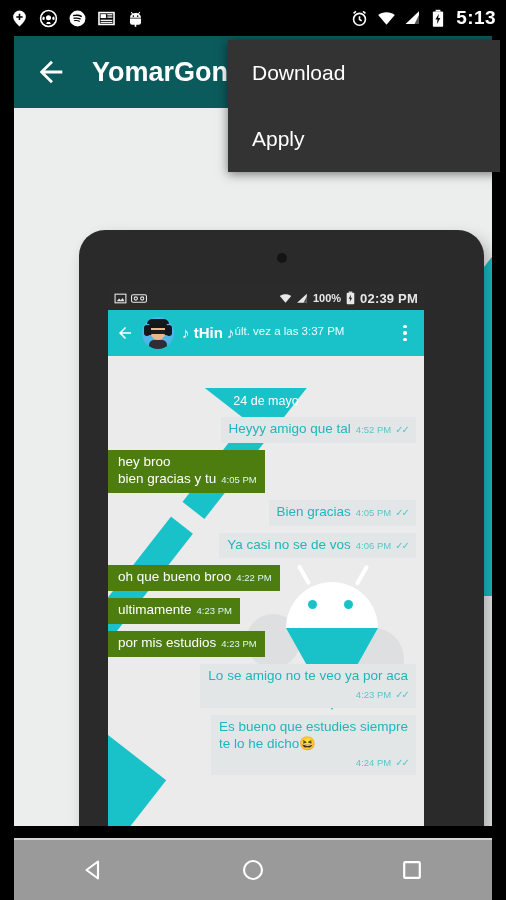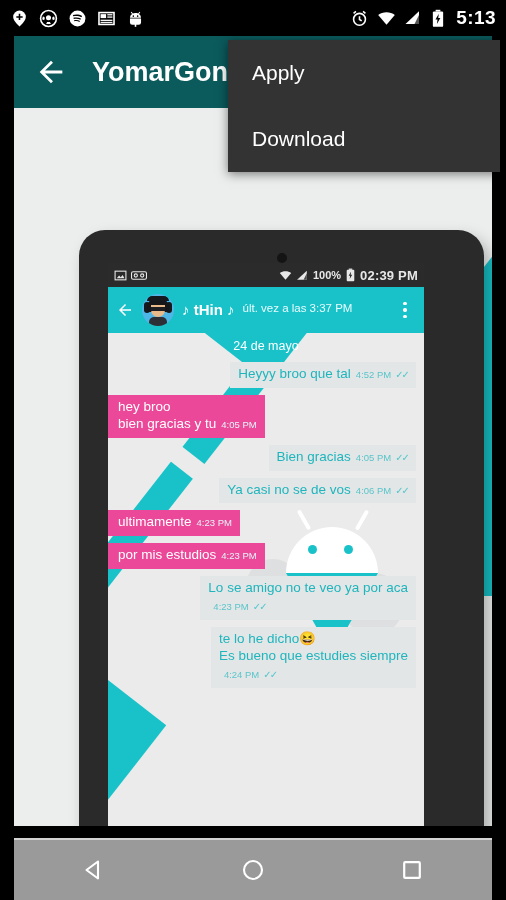--- a/index.html
+++ b/index.html
@@ -93,21 +93,21 @@
     position:absolute; left:65px; top:122px; width:405px; height:700px;
     background:#2a2a2a; border-radius:26px 26px 22px 22px;
     box-shadow: 6px 8px 16px rgba(0,0,0,.28);
     overflow:hidden;
   }
   .phone-cam {
     position:absolute; left:50%; top:23px; margin-left:-5px;
     width:10px; height:10px; border-radius:50%; background:#141414;
   }
   .phone-screen {
-    position:absolute; left:29px; top:33px; width:316px; height:610px;
+    position:absolute; left:29px; top:56px; width:316px; height:610px;
     background:#ebebeb; overflow:hidden;
   }
 
   
   .in-status {
     height:24px; background:#2b2b2b; display:flex; align-items:center;
     padding:0 6px; color:#e8e8e8; font-size:11.5px;
   }
   .in-status .right { margin-left:auto; display:flex; align-items:center; gap:4px; }
   .in-pct { font-size:11px; font-weight:bold; }
@@ -125,28 +125,29 @@
   }
   .av-hair { position:absolute; left:5px; top:3px; width:22px; height:15px; background:#14161a; border-radius:11px 11px 3px 3px; }
   .av-face { position:absolute; left:9px; top:11px; width:14px; height:12px; background:#e9b98a; border-radius:0 0 7px 7px; }
   .av-glass { position:absolute; left:9px; top:13px; width:14px; height:4px; background:#1b1d22; }
   .av-hp-l { position:absolute; left:2px; top:8px; width:6px; height:11px; background:#15181c; border-radius:3px; }
   .av-hp-r { position:absolute; left:24px; top:8px; width:6px; height:11px; background:#15181c; border-radius:3px; }
   .av-band { position:absolute; left:5px; top:2px; width:22px; height:5px; background:#15181c; border-radius:11px 11px 0 0; }
   .av-body { position:absolute; left:7px; top:23px; width:18px; height:10px; background:#2c3036; border-radius:5px 5px 0 0; }
   .ch-names { display:flex; justify-content:center; line-height:1.12; }
   .ch-name { color:#ffffff; font-size:15px; font-weight:bold; }
-  .ch-sub { color:#e9feff; font-size:11.5px;margin-left:8px; }
+  .ch-sub { color:#e9feff; font-size:11.5px; }
   .ch-more { margin-left:auto; width:18px; display:flex; flex-direction:column; align-items:center; gap:3px; padding-right:4px; }
   .ch-more i { width:3.5px; height:3.5px; border-radius:50%; background:#fff; display:block; }
 
   
   .chat-body {
     position:relative; height:494px; padding:6px 8px 0 8px; overflow:hidden;
     background:#ebebeb;
+    margin-top:32px;
   }
   
   .cb-wall { position:absolute; inset:0; background:#ebebeb; overflow:hidden; }
   .cb-wall .s { position:absolute; background:#19c2c9; }
   .cb-s1 { left:-140px; top:-30px; width:300px; height:760px; transform:rotate(38deg); transform-origin:top left; }
   .cb-s3 { left:100px; top:-120px; width:420px; height:200px; transform:rotate(38deg); transform-origin:top left; }
   .cb-s4 { left:-60px; top:300px; width:150px; height:500px; transform:rotate(38deg); transform-origin:top left; }
   .cb-wall .w { position:absolute; background:#ebebeb; }
   .cb-w1 { left:20px; top:-60px; width:150px; height:820px; transform:rotate(38deg); transform-origin:top left; }
   .cb-w2 { left:230px; top:-40px; width:380px; height:820px; transform:rotate(38deg); transform-origin:top left; }
@@ -168,29 +169,29 @@
   .msgs { position:relative; z-index:3; display:flex; flex-direction:column; gap:7px; }
   .date-chip { align-self:center; color:#ffffff; font-size:12.5px; margin-bottom:2px; }
 
   .bubble {
     max-width:244px; padding:4px 8px 5px 8px; font-size:13.5px; line-height:1.25;
     display:inline-block; position:relative;
   }
   .row { display:flex; }
   .row.out { justify-content:flex-end; }
   .row.in  { justify-content:flex-start; }
-  .row.in .bubble { background:#ec4899; color:#ffffff; margin-left:-8px; padding-left:10px; }
+  .row.in .bubble { background:#4d7c0f; color:#ffffff; margin-left:-8px; padding-left:10px; }
   .row.out .bubble { background:#e3e6e6; color:#1fb5bd; }
   .meta { font-size:9.5px; opacity:.95; margin-left:5px; white-space:nowrap; }
   .row.out .meta { color:#53c3c9; }
   .row.in .meta { color:#e5feff; }
   .ticks { display:inline-block; margin-left:4px; color:#4fc6cd; font-size:10px; letter-spacing:-2px; }
   .btext { }
   .bline { display:block; }
-  .bfoot { display:block; margin-top:1px; }
+  .bfoot { display:block; text-align:right; margin-top:1px; }
 
   
   .os-nav {
     position:absolute; left:14px; bottom:0; width:478px; height:62px;
     background:#9a9a9a; display:flex; align-items:center; justify-content:space-around;
     z-index:40; border-top:2px solid #d4d4d4;
   }
   .navbtn { width:40px; height:40px; display:flex; align-items:center; justify-content:center; }
 </style>
 </head>
@@ -253,24 +254,24 @@
 
   <div class="appbar">
     <svg class="appbar-back" viewBox="0 0 24 24">
         <path fill="#fff" d="M20 11H7.8l5.6-5.6L12 4l-8 8 8 8 1.4-1.4L7.8 13H20z"></path>
       </svg>
     <div class="appbar-title">YomarGonz</div>
   </div>
 
   <div class="menu">
     <div class="menu-item">
+      <span>Download</span>
+    </div>
+    <div class="menu-item">
       <span>Apply</span>
-    </div>
-    <div class="menu-item">
-      <span>Download</span>
     </div>
   </div>
 
   <div class="preview">
 
     <div class="wall">
       <div class="band band-a"></div>
       <div class="band band-c"></div>
       <div class="band band-d"></div>
       <div class="band band-b"></div>
@@ -363,21 +364,21 @@
             <div class="cb-eye l"></div>
               <div class="cb-eye r"></div>
             <div class="cb-body"></div>
           </div>
 
           <div class="msgs">
             <div class="date-chip">24 de mayo</div>
 
             <div class="row out">
               <div class="bubble">
-                <span class="btext">Heyyy broo que tal</span><span class="meta">4:52 PM</span><span class="ticks">✓✓</span>
+                <span class="btext">Heyyy amigo que tal</span><span class="meta">4:52 PM</span><span class="ticks">✓✓</span>
               </div>
             </div>
 
             <div class="row in">
               <div class="bubble">
                 <span class="bline">hey broo</span>
                 <span class="btext">bien gracias y tu</span><span class="meta">4:05 PM</span>
               </div>
             </div>
 
@@ -386,20 +387,25 @@
                 <span class="btext">Bien gracias</span><span class="meta">4:05 PM</span><span class="ticks">✓✓</span>
               </div>
             </div>
 
             <div class="row out">
               <div class="bubble">
                 <span class="btext">Ya casi no se de vos</span><span class="meta">4:06 PM</span><span class="ticks">✓✓</span>
               </div>
             </div>
 
+            <div class="row in">
+              <div class="bubble">
+                <span class="btext">oh que bueno broo</span><span class="meta">4:22 PM</span>
+              </div>
+            </div>
 
             <div class="row in">
               <div class="bubble">
                 <span class="btext">ultimamente</span><span class="meta">4:23 PM</span>
               </div>
             </div>
 
             <div class="row in">
               <div class="bubble">
                 <span class="btext">por mis estudios</span><span class="meta">4:23 PM</span>
@@ -408,22 +414,22 @@
 
             <div class="row out">
               <div class="bubble">
                 <span class="bline">Lo se amigo no te veo ya por aca</span>
                 <span class="bfoot"><span class="meta">4:23 PM</span><span class="ticks">✓✓</span></span>
               </div>
             </div>
 
             <div class="row out">
               <div class="bubble">
+                <span class="bline">Es bueno que estudies siempre</span>
                 <span class="bline">te lo he dicho😆</span>
-                <span class="bline">Es bueno que estudies siempre</span>
                 <span class="bfoot"><span class="meta">4:24 PM</span><span class="ticks">✓✓</span></span>
               </div>
             </div>
 
           </div>
         </div>
 
       </div>
     </div>
   </div>

